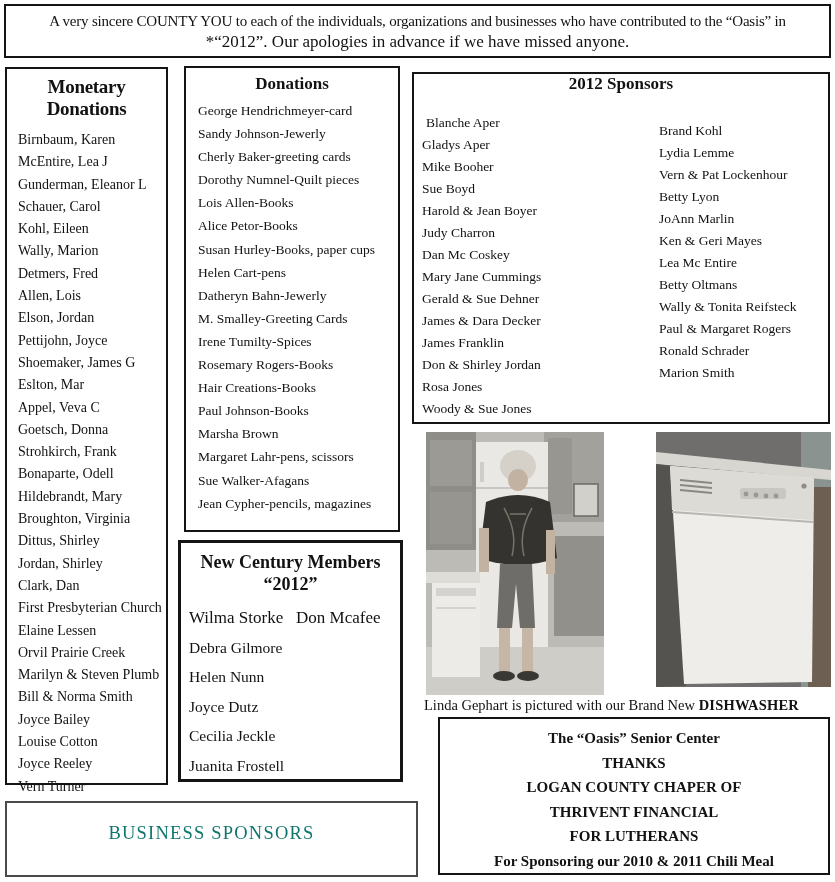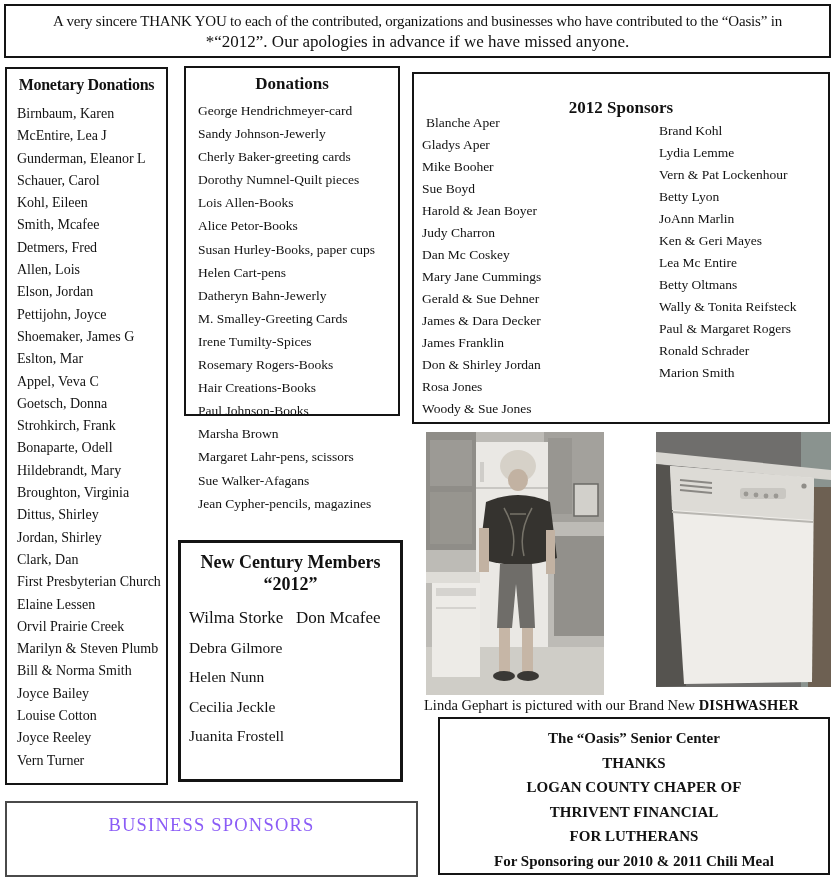--- a/index.html
+++ b/index.html
@@ -9,41 +9,41 @@
   }
   .box{position:absolute;border:2px solid #141414;background:#ffffff;box-sizing:border-box;}
 
   
   .banner{left:4px;top:4px;width:827px;height:54px;text-align:center;}
   .banner .l1{font-size:15px;letter-spacing:-0.2px;white-space:nowrap;padding-top:7px;}
   .banner .l2{font-size:17px;padding-top:2px;}
 
   
   .monetary{left:5px;top:67px;width:163px;height:718px;}
-  .mtitle{font-weight:bold;font-size:16px;text-align:center;padding-top:7px;letter-spacing:-0.3px;}
-  .mlist{padding:9px 0 0 2px;margin-left:8px;}
+  .mtitle{font-weight:bold;font-size:19px;text-align:center;padding-top:7px;letter-spacing:-0.3px;}
+  .mlist{padding:9px 0 0 11px;}
   .mlist .row{font-size:14px;line-height:22.3px;white-space:nowrap;}
 
   
-  .donations{left:184px;top:66px;width:216px;height:350px;}
+  .donations{left:184px;top:66px;width:216px;height:466px;}
   .dtitle{font-weight:bold;font-size:17px;text-align:center;padding-top:6px;}
   .dlist{padding:5px 0 0 12px;}
   .dlist .row{font-size:13.5px;line-height:23.1px;white-space:nowrap;}
 
   
   .newcentury{left:178px;top:540px;width:225px;height:242px;border-width:3px;}
   .nctitle{font-weight:bold;font-size:18px;text-align:center;line-height:22px;padding-top:8px;}
   .ncfirstrow{display:flex;padding:8px 0 0 8px;font-size:17px;line-height:29.5px;}
   .ncfirstrow .c1{width:107px;}
   .nclist{padding:0 0 0 8px;}
   .nclist .row{font-size:15.5px;line-height:29.5px;white-space:nowrap;}
 
   
   .sponsors{left:412px;top:72px;width:418px;height:352px;}
-  .stitle{font-weight:bold;font-size:17px;text-align:center;padding-top:24px;}
+  .stitle{font-weight:bold;font-size:17px;text-align:center;padding-top:0;}
   .scol{position:absolute;top:38px;}
   .scol1{left:8px;}
   .scol2{left:245px;top:46px;}
   .scol .row{font-size:13.5px;line-height:22px;white-space:nowrap;}
   .scol1 .row:first-child{padding-left:4px;}
 
   
   .photo{position:absolute;overflow:hidden;}
   .photoL{left:426px;top:432px;width:178px;height:263px;}
   .photoR{left:656px;top:432px;width:175px;height:255px;}
@@ -53,41 +53,41 @@
   .caption{position:absolute;left:424px;top:697px;width:410px;font-size:14.5px;white-space:nowrap;}
   .caption b{letter-spacing:0.2px;}
 
   
   .thrivent{left:438px;top:717px;width:392px;height:158px;text-align:center;}
   .tlist{padding-top:7px;}
   .tlist .row{font-weight:bold;font-size:15px;line-height:24.6px;white-space:nowrap;}
 
   
   .business{left:5px;top:801px;width:413px;height:76px;border:2px solid #4a4a4a;}
-  .btitle{font-size:18.5px;text-align:center;letter-spacing:1.2px;padding-top:12px;color:#8b5cf6;}
+  .btitle{font-size:18.5px;text-align:center;letter-spacing:1.2px;padding-top:20px;color:#0f766e;}
 </style>
 </head>
 <body>
 
 <div class="page">
 
   <div class="box banner">
-    <div class="l1">A very sincere THANK YOU to each of the contributed, organizations and businesses who have contributed to the “Oasis” in</div>
+    <div class="l1">A very sincere COUNTY YOU to each of the individuals, organizations and businesses who have contributed to the “Oasis” in</div>
     <div class="l2">*“2012”.   Our apologies in advance if we have missed anyone.</div>
   </div>
 
   <div class="box monetary">
     <div class="mtitle">Monetary Donations</div>
     <div class="mlist">
         <div class="row">Birnbaum, Karen</div>
         <div class="row">McEntire, Lea J</div>
         <div class="row">Gunderman, Eleanor L</div>
         <div class="row">Schauer, Carol</div>
         <div class="row">Kohl, Eileen</div>
-        <div class="row">Smith, Mcafee</div>
+        <div class="row">Wally, Marion</div>
         <div class="row">Detmers, Fred</div>
         <div class="row">Allen, Lois</div>
         <div class="row">Elson, Jordan</div>
         <div class="row">Pettijohn, Joyce</div>
         <div class="row">Shoemaker, James G</div>
         <div class="row">Eslton, Mar</div>
         <div class="row">Appel, Veva C</div>
         <div class="row">Goetsch, Donna</div>
         <div class="row">Strohkirch, Frank</div>
         <div class="row">Bonaparte, Odell</div>
@@ -137,20 +137,21 @@
       <div>New Century Members</div>
       <div>“2012”</div>
     </div>
     <div class="ncfirstrow">
       <span class="c1">Wilma Storke</span>
       <span>Don Mcafee</span>
     </div>
     <div class="nclist">
         <div class="row">Debra Gilmore</div>
         <div class="row">Helen Nunn</div>
+        <div class="row">Joyce Dutz</div>
         <div class="row">Cecilia Jeckle</div>
         <div class="row">Juanita Frostell</div>
       </div>
   </div>
 
   <div class="box sponsors">
     <div class="stitle">2012 Sponsors</div>
     <div class="scol scol1">
         <div class="row">Blanche Aper</div>
         <div class="row">Gladys Aper</div>

